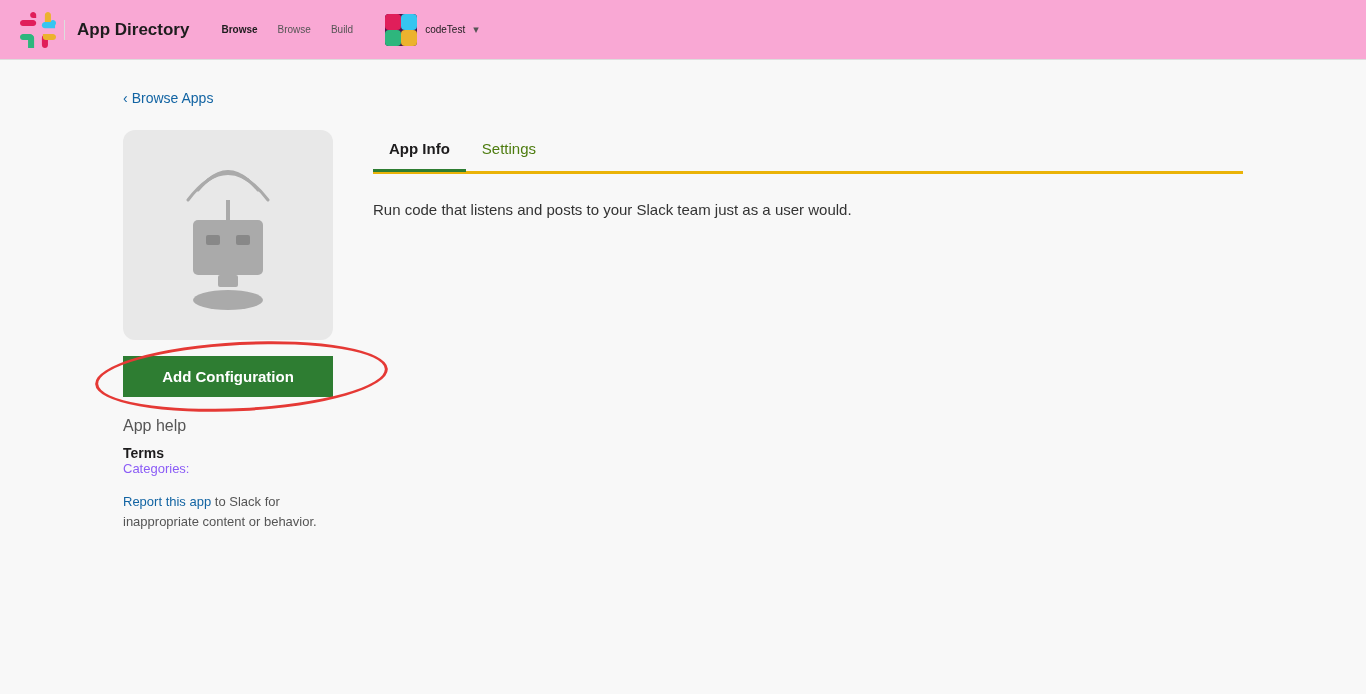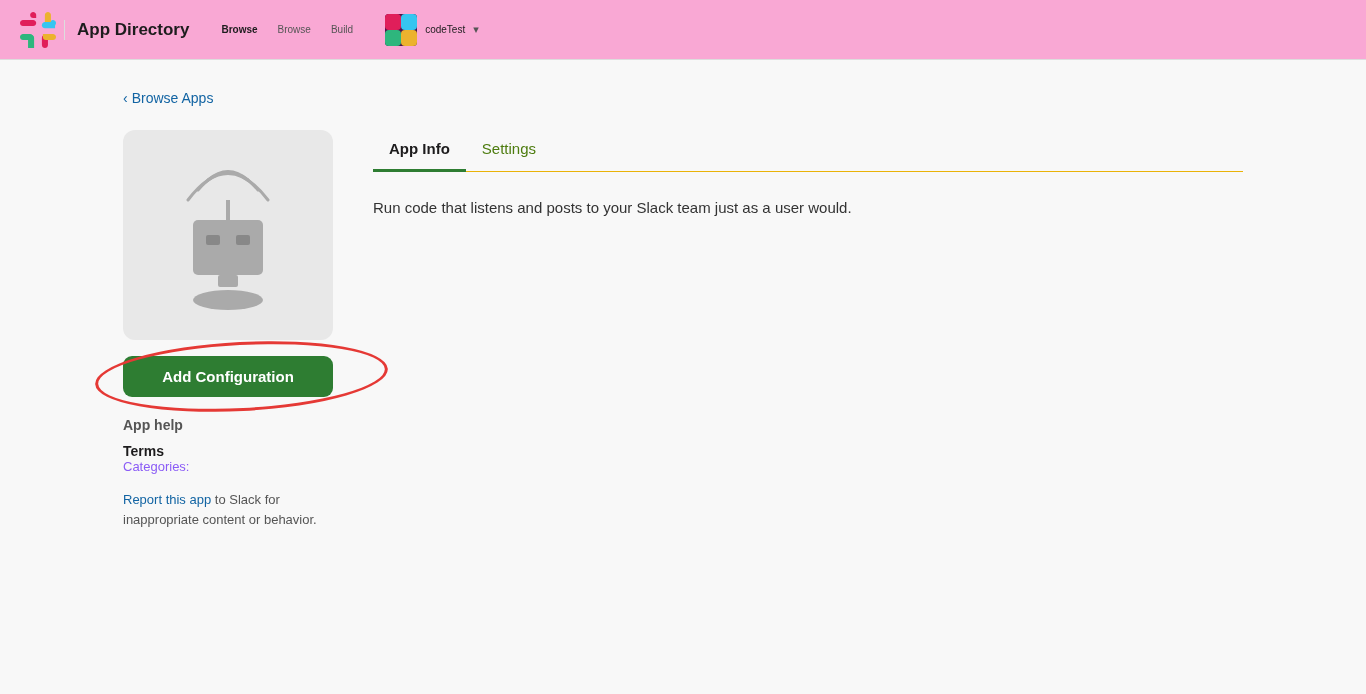--- a/index.html
+++ b/index.html
@@ -156,46 +156,45 @@
     .add-config-wrapper {
       position: relative;
       margin-bottom: 20px;
     }
     .add-config-btn {
       width: 100%;
       padding: 12px 12px;
       background: #2e7d32;
       color: #fff;
       border: none;
-      border-radius: 9px;
+      border-radius: 0;
       font-size: 15px;
       font-weight: 600;
       cursor: pointer;
       display: block;
     }
 
     .red-oval-highlight {
       position: absolute;
       top: -14px;
       left: -28px;
       right: -55px;
       bottom: -14px;
       border: 3px solid #e53935;
       border-radius: 50%;
       pointer-events: none;
       transform: rotate(-3deg);
     }
 
     .sidebar-link {
       display: block;
-      font-size: 14px;
+      font-size: 16px;
       color: #555;
       margin-bottom: 10px;
       text-decoration: none;
-      font-weight: bold;
     }
     .sidebar-section-title {
       font-size: 14px;
       font-weight: 600;
       color: #1d1c1d;
       margin-bottom: 0;
     }
     .sidebar-text {
       font-size: 13px;
       color: #8b5cf6;
@@ -213,21 +212,21 @@
     }
     .app-name {
       font-size: 32px;
       font-weight: 700;
       color: #1d1c1d;
       margin-bottom: 16px;
     }
     .tabs {
       display: flex;
       gap: 0;
-      border-bottom: 1px solid #eab308;
+      border-bottom: 3px solid #eab308;
       margin-bottom: 24px;
     }
     .tab {
       padding: 10px 16px 12px;
       font-size: 15px;
       cursor: pointer;
       color: #4d7c0f;
       border-bottom: 3px solid transparent;
       margin-bottom: -1px;
       text-decoration: none;

